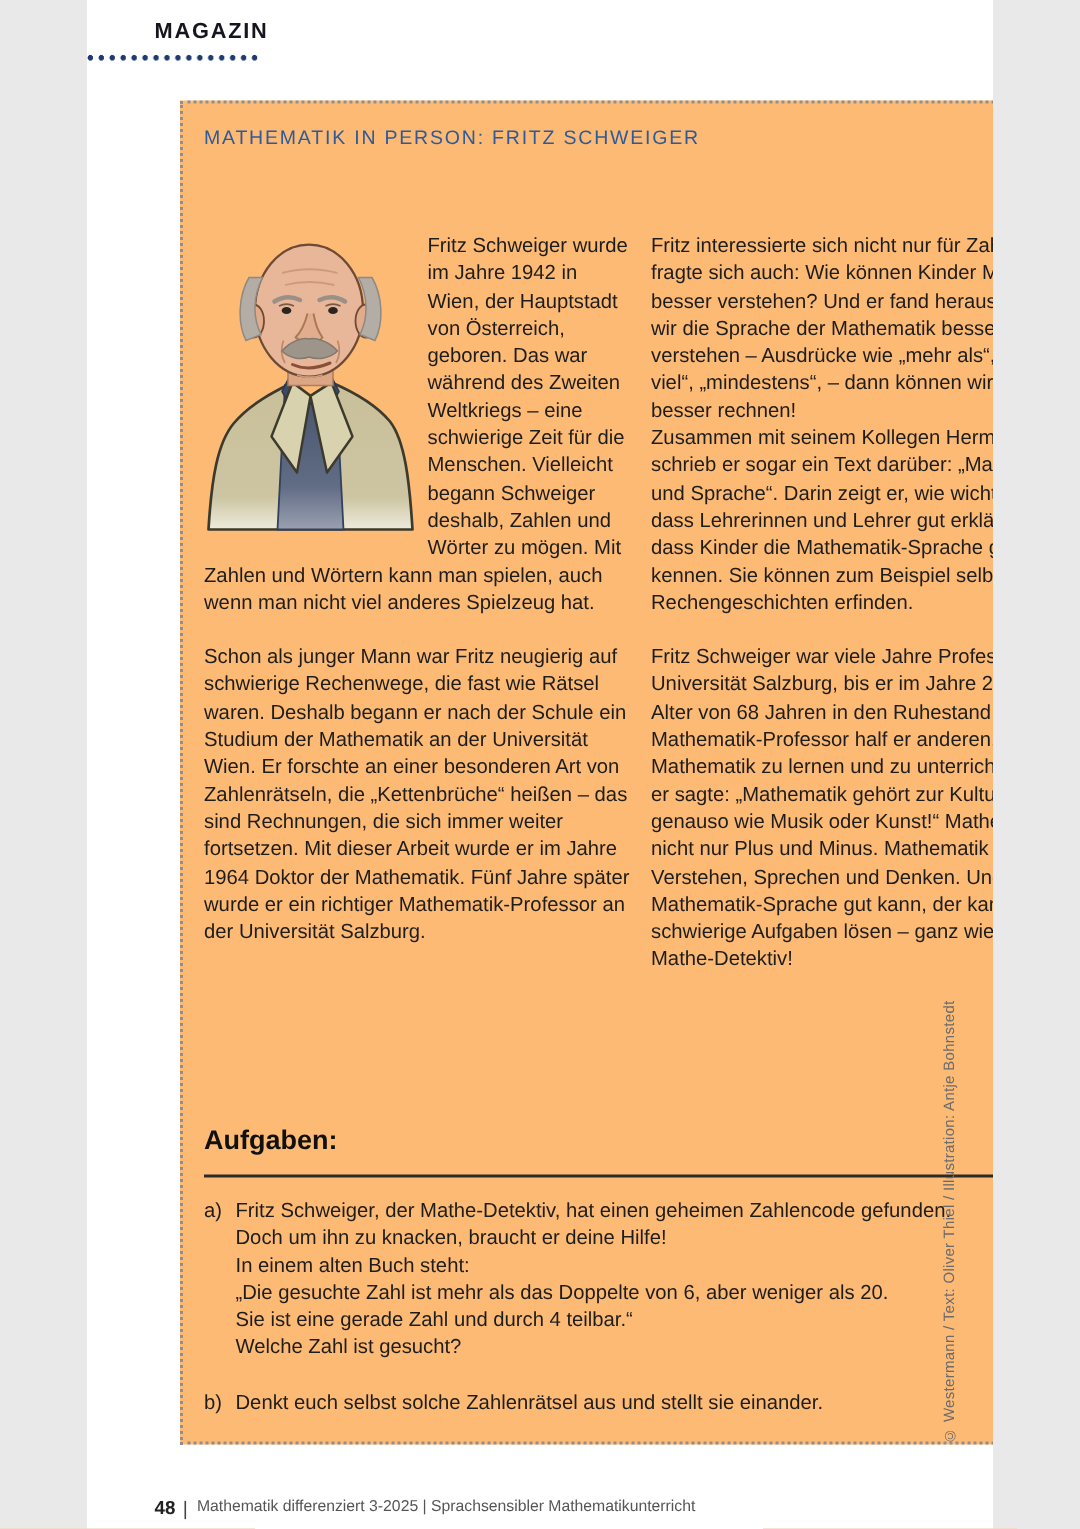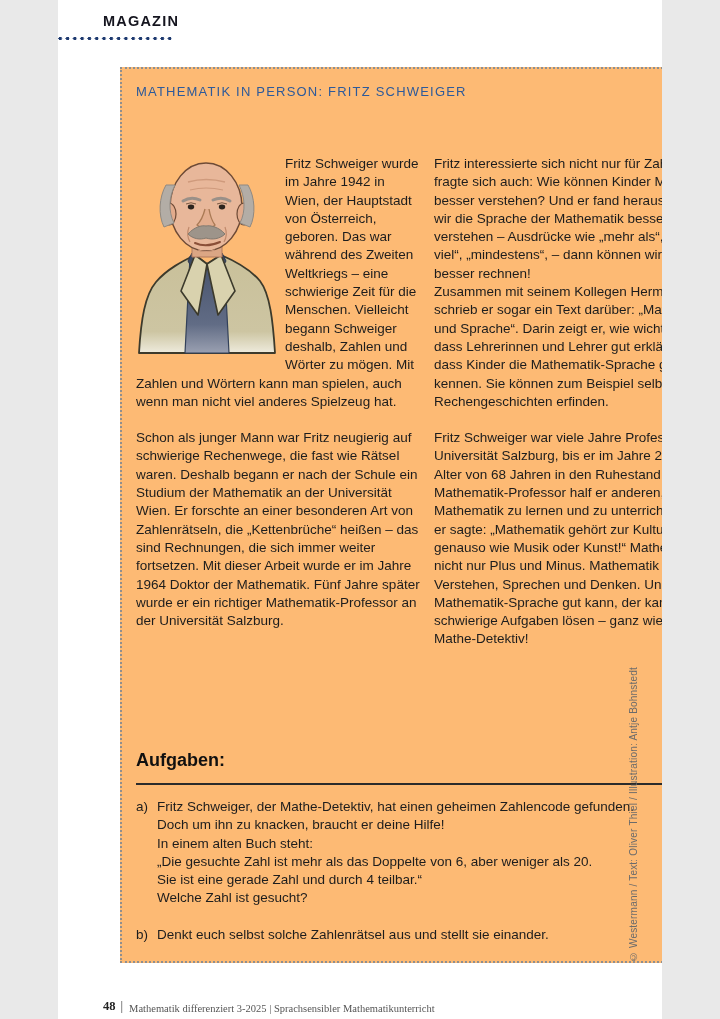--- a/index.html
+++ b/index.html
@@ -48,21 +48,21 @@
   .tasks { position:absolute; left:14px; top:729px; width:586px; font-size:13.5px; line-height:18.3px; }
   .task { display:flex; }
   .task + .task { margin-top:18px; }
   .task-marker { width:21px; flex:0 0 21px; }
   .task-lines { flex:1; }
   .credit-vertical {
     position:absolute; right:23px; bottom:57px;
     writing-mode:vertical-rl; transform:rotate(180deg);
     font-size:10px; color:#6b6b6b; letter-spacing:0.2px; white-space:nowrap;
   }
-  .footer { position:absolute; left:45px; top:998px; display:flex; align-items:flex-end;font-family:Liberation Serif, serif; }
+  .footer { position:absolute; left:45px; top:998px; display:flex; align-items:flex-start; }
   .footer-pagenum { font-size:12.5px; font-weight:bold; color:#222; }
   .footer-sep { font-size:13px; color:#444; margin:0 6px 0 5px; font-weight:normal; }
   .footer-text { font-size:10.5px; color:#555; }
 </style>
 </head>
 <body>
 
 <div class="page">
 
   <div class="magazin-label">MAGAZIN</div>

